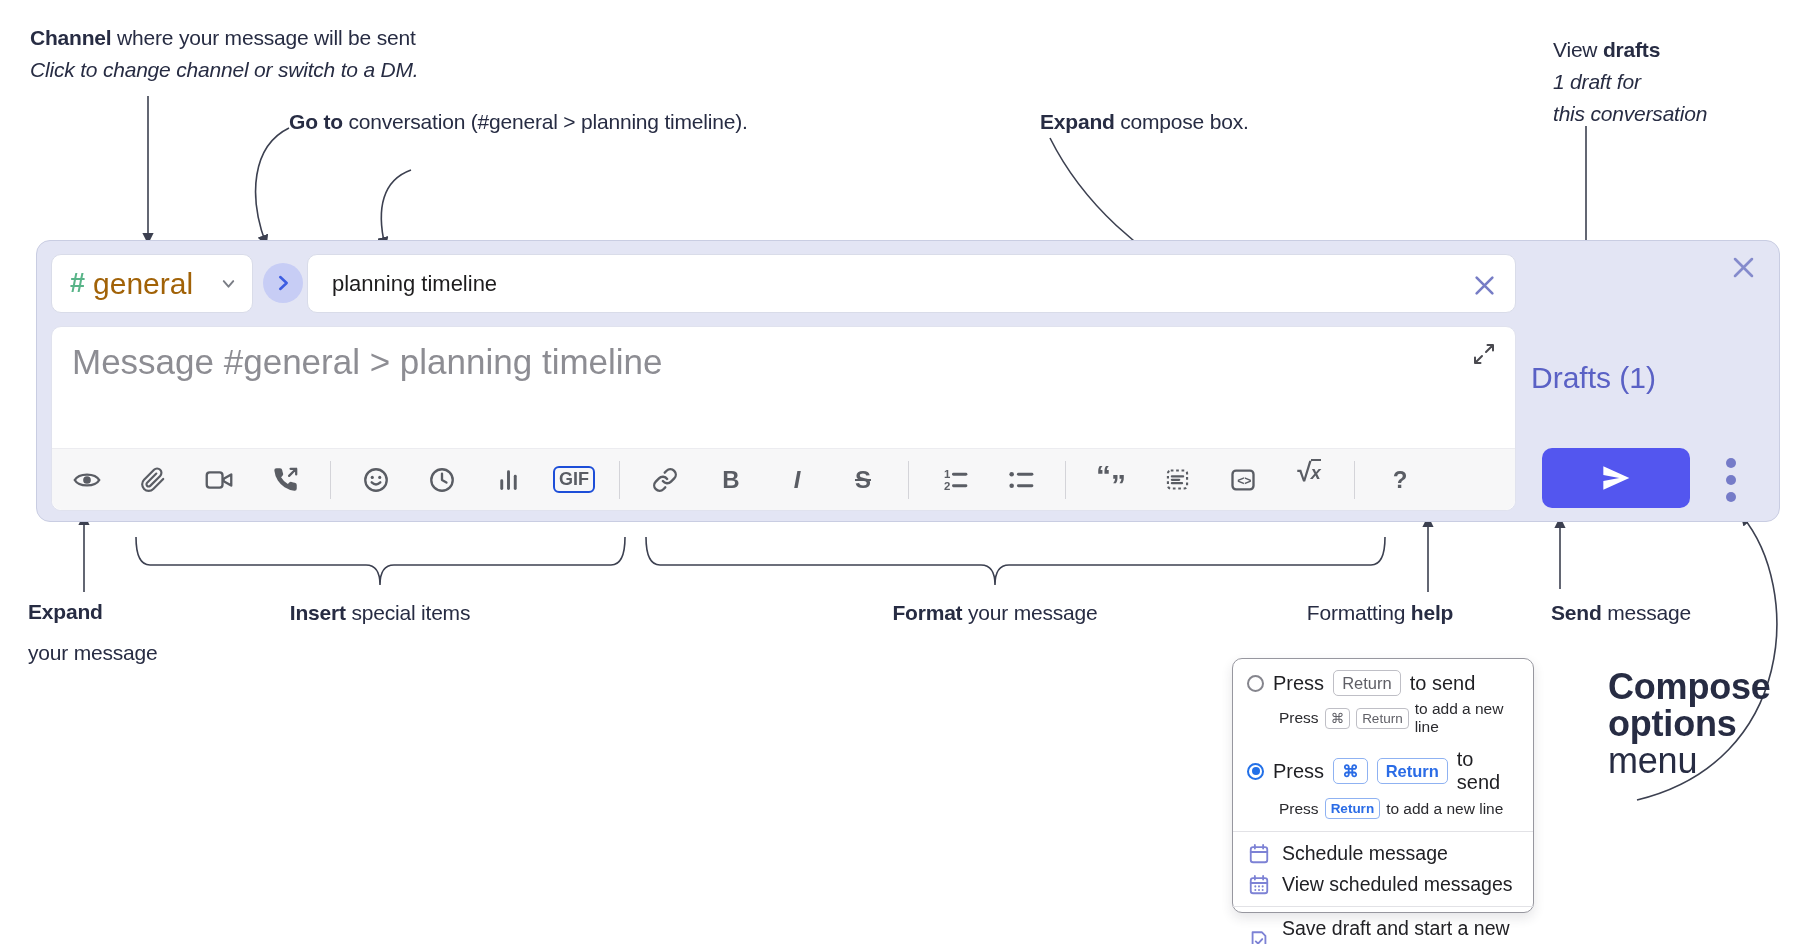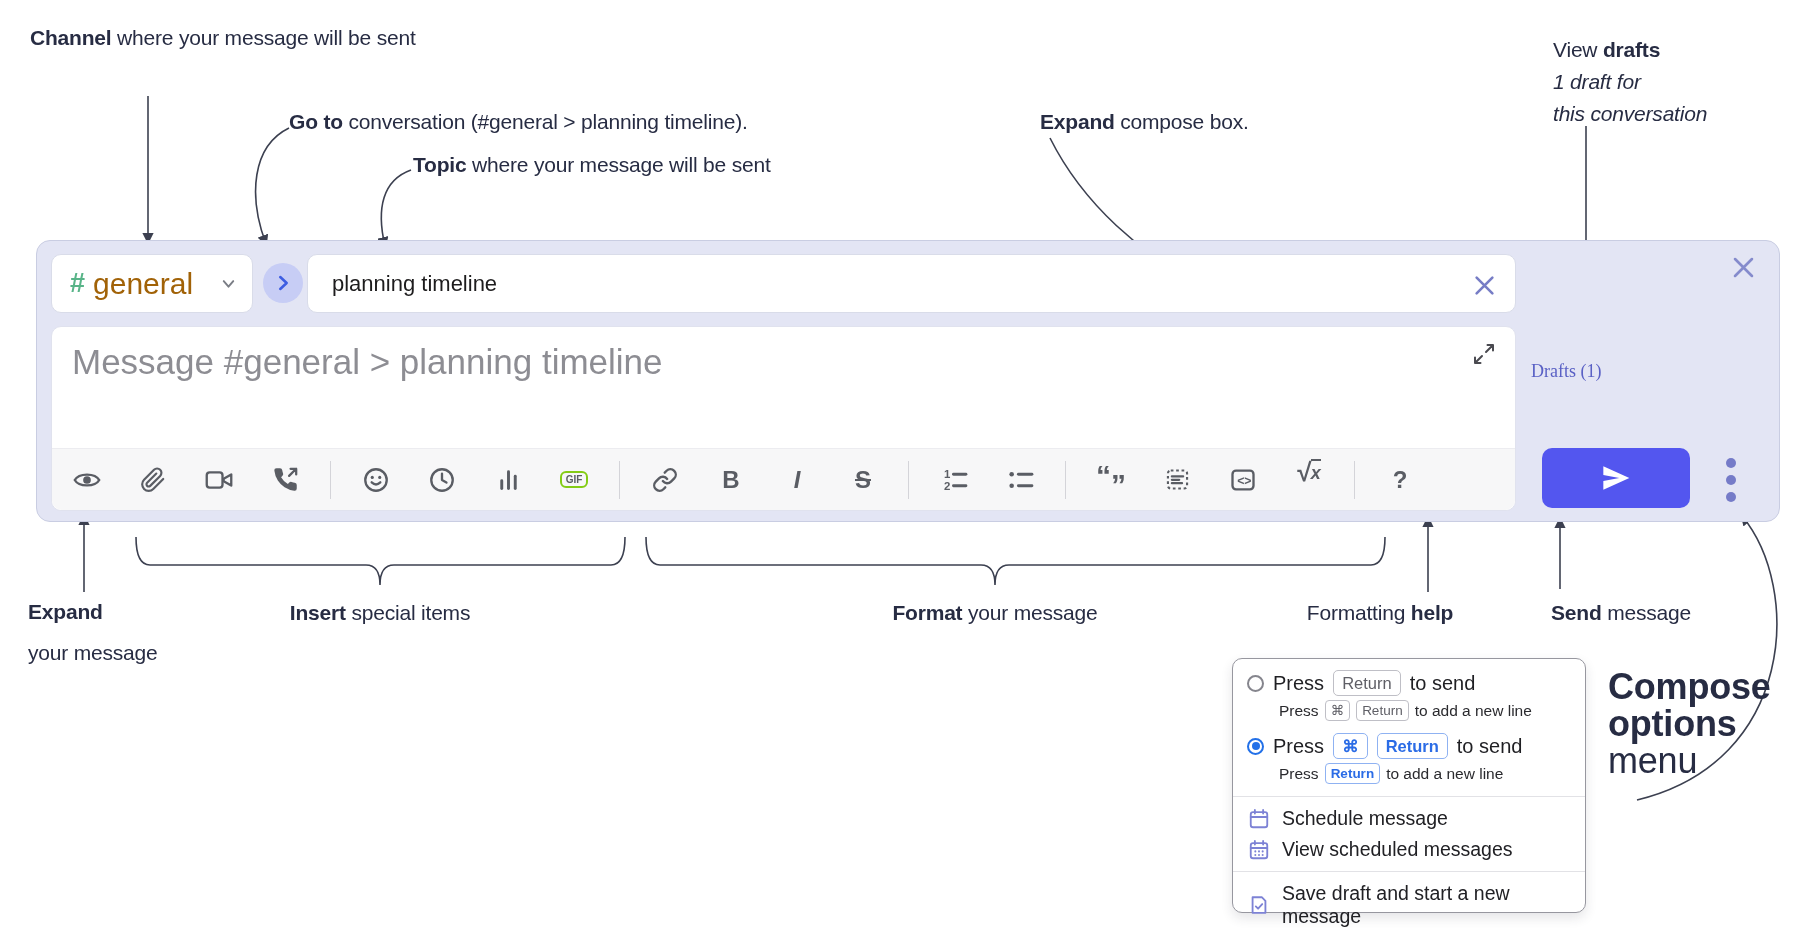--- a/index.html
+++ b/index.html
@@ -31,35 +31,35 @@
   .msgarea input::placeholder{color:#8d8d93;opacity:1;}
   .expandbtn{position:absolute;right:16px;top:12px;width:30px;height:30px;display:flex;align-items:center;justify-content:center;cursor:pointer;}
   .toolbar{position:absolute;left:0;right:0;bottom:0;height:62px;background:#f7f7f8;border-top:1px solid #ececf0;
            border-radius:0 0 10px 10px;display:flex;align-items:center;gap:24px;padding-left:14px;box-sizing:border-box;}
   .tb-btn{width:42px;height:42px;display:flex;align-items:center;justify-content:center;border-radius:6px;
           color:#5a5d64;cursor:pointer;flex:0 0 auto;}
   .tb-div{width:1px;height:38px;background:#d4d4d9;flex:0 0 auto;}
   .glyph{font-size:24px;font-weight:700;color:#5a5d64;}
   .glyph.i{font-style:italic;font-weight:600;}
   .glyph.s{text-decoration:line-through;}
-  .gifbox{border:2px solid #84cc16;border-radius:6px;padding:1px 4px;font-size:10px;font-weight:700;color:#5a5d64;}
+  .gifbox{border:2px solid #1d4ed8;border-radius:6px;padding:1px 4px;font-size:18px;font-weight:700;color:#5a5d64;}
   .quote-ic span{display:inline-block;font-size:30px;font-weight:700;color:#5a5d64;line-height:20px;}
   .q1{transform:translateY(-4px);} .q2{transform:translateY(5px);}
   .sqrt-ic{display:flex;align-items:flex-start;color:#5a5d64;}
   .sqrt-r{font-size:26px;font-weight:600;line-height:26px;}
   .sqrt-x{font-size:18px;font-style:italic;font-weight:600;border-top:2px solid #5a5d64;line-height:22px;padding-top:1px;margin-left:-1px;}
-  .draftslink{position:absolute;left:1494px;top:120px;font-size:18px;color:#5a61c5;cursor:pointer;font-family:Liberation Serif, serif;}
+  .draftslink{position:absolute;left:1494px;top:120px;font-size:30px;color:#5a61c5;cursor:pointer;}
   .closex{position:absolute;right:20px;top:10px;width:32px;height:32px;display:flex;align-items:center;justify-content:center;cursor:pointer;}
   .sendbtn{position:absolute;left:1505px;top:207px;width:148px;height:60px;background:#5356ef;border:none;
            border-radius:10px;display:flex;align-items:center;justify-content:center;cursor:pointer;}
   .kebab{position:absolute;left:1672px;top:211px;width:44px;height:56px;display:flex;flex-direction:column;
          align-items:center;justify-content:center;gap:7px;cursor:pointer;}
   .kebab i{width:10px;height:10px;border-radius:50%;background:#757bc8;}
   
-  .popup{position:absolute;left:1232px;top:658px;width:354px;height:255px;box-sizing:border-box;background:#fff;
+  .popup{position:absolute;left:1232px;top:658px;width:302px;height:255px;box-sizing:border-box;background:#fff;
          border:1.5px solid #97979f;border-radius:10px;box-shadow:0 5px 12px rgba(40,40,60,.12);padding-top:9px;}
   .opt-main{display:flex;align-items:center;gap:9px;padding:2px 14px;font-size:20px;color:#1f1f23;}
   .opt-sub{display:flex;align-items:center;gap:6px;padding:2px 14px 6px 46px;font-size:15.5px;color:#2a2a2e;}
   .radio{width:17px;height:17px;border:2px solid #85858d;border-radius:50%;box-sizing:border-box;flex:0 0 auto;cursor:pointer;}
   .radio.sel{border-color:#2270e8;position:relative;}
   .radio.sel::after{content:"";position:absolute;left:2.5px;top:2.5px;width:8px;height:8px;border-radius:50%;background:#2270e8;}
   .key{display:inline-block;border:1px solid #bfbfc6;border-radius:5px;padding:0 8px;font-size:16.5px;
        line-height:24px;color:#5f5f66;background:#fff;}
   .key.blue{border-color:#8fb2f2;color:#2b6ce6;font-weight:700;}
   .key.sm{font-size:13.5px;line-height:19px;padding:0 5px;border-radius:4px;}
@@ -90,29 +90,27 @@
       <path d="M1428,592 L1428,518" marker-end="url(#ah)"></path>
       <path d="M1560,589 L1560,519" marker-end="url(#ah)"></path>
       <path d="M1637,800 C1795,762 1802,588 1742,516" marker-end="url(#ah)"></path>
       <path d="M136,537 Q136,565 150,565 L366,565 Q380,565 380,585 Q380,565 394,565 L611,565 Q625,565 625,537"></path>
       <path d="M646,537 Q646,565 660,565 L981,565 Q995,565 995,585 Q995,565 1009,565 L1371,565 Q1385,565 1385,537"></path>
     </g>
   </svg>
 
   <div class="ann" style="left:30px;top:22px;">
     <div><span class="b">Channel</span><span> where your message will be sent</span></div>
+    <div class="it">Click to change channel or switch to a DM.</div>
   </div>
 
   <div class="ann" style="left:289px;top:106px;">
     <span class="b">Go to</span><span> conversation (#general &gt; planning timeline).</span>
   </div>
 
-  <div class="ann" style="left:413px;top:149px;">
-    <span class="b">Topic</span><span> where your message will be sent</span>
-  </div>
 
   <div class="ann" style="left:1040px;top:106px;">
     <span class="b">Expand</span><span> compose box.</span>
   </div>
 
   <div class="ann" style="left:1553px;top:34px;">
     <div><span>View </span><span class="b">drafts</span></div>
     <div class="it">1 draft for</div>
     <div class="it">this conversation</div>
   </div>

